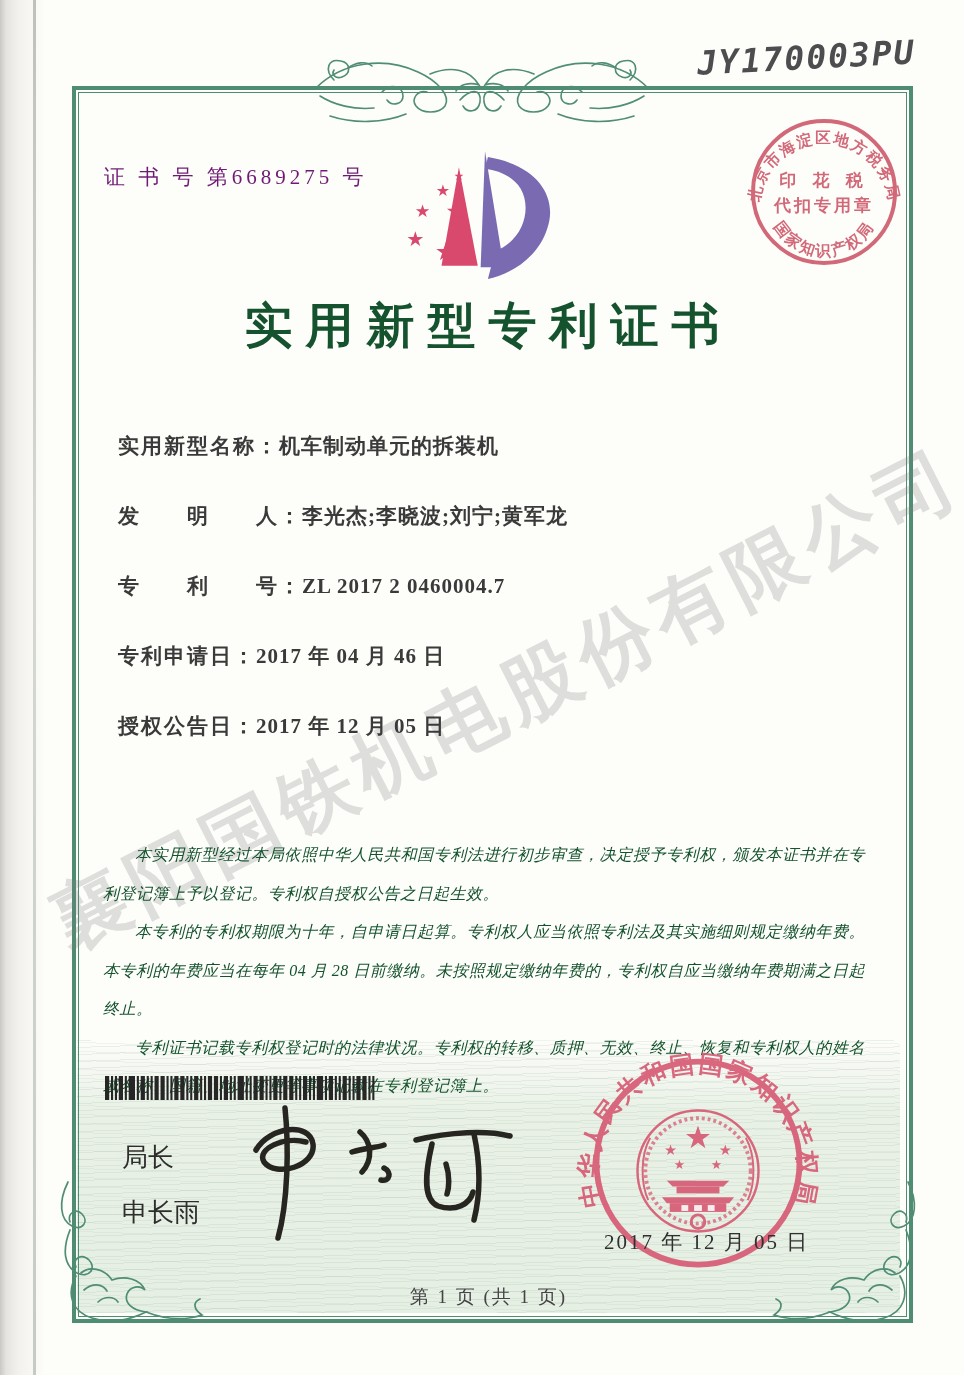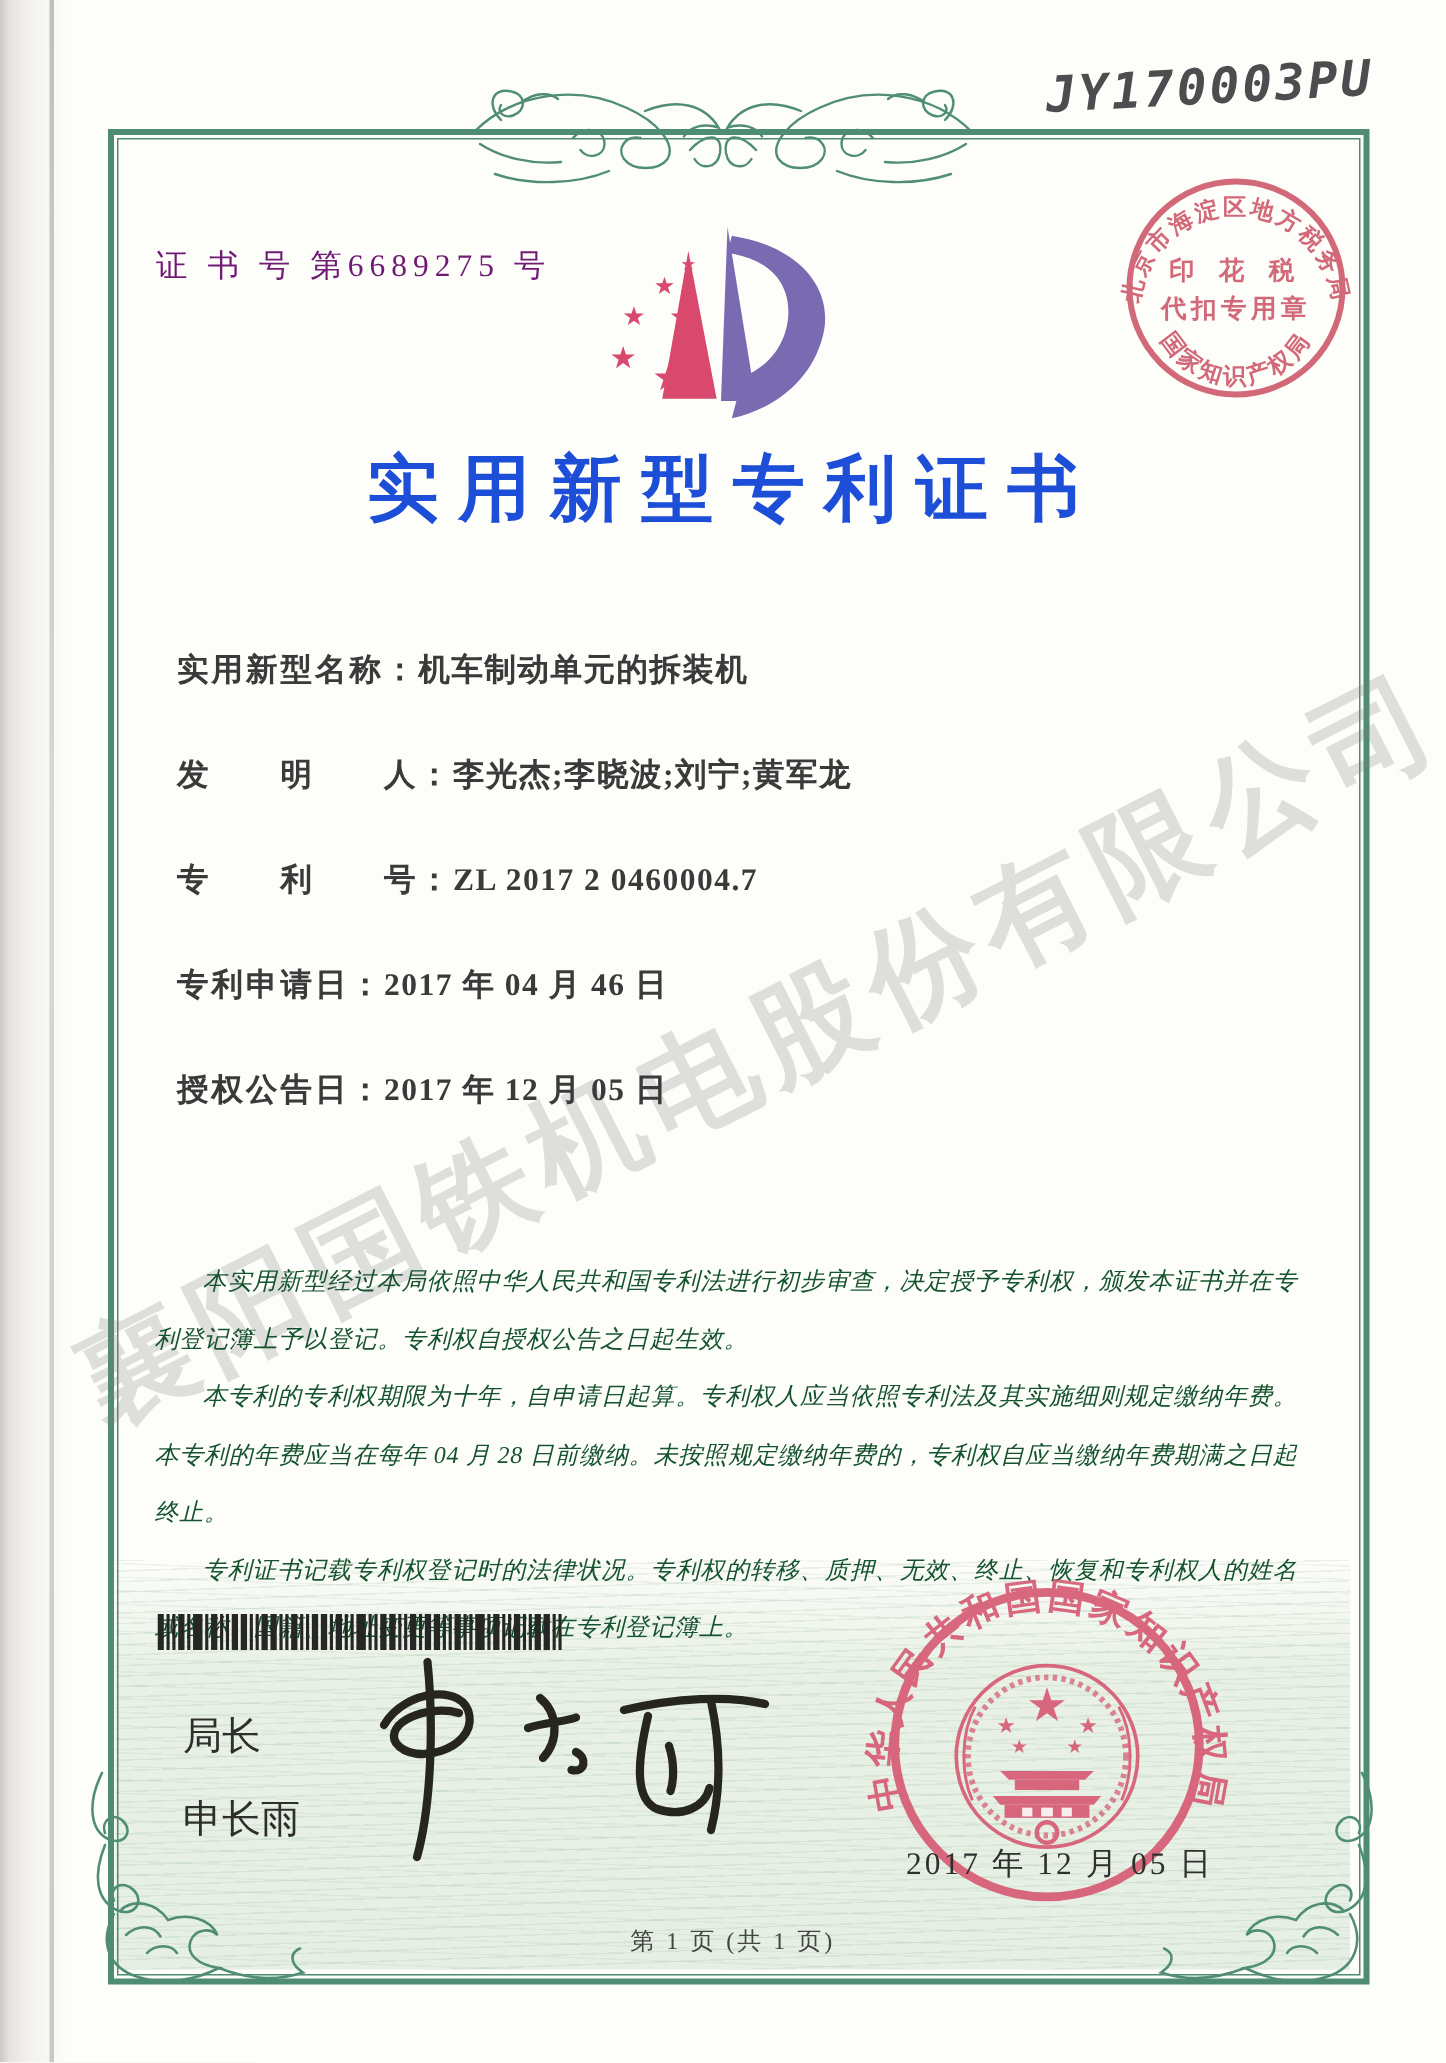--- a/index.html
+++ b/index.html
@@ -21,21 +21,21 @@
       linear-gradient(rgba(233,241,230,0) 0,#e9f1e6 70px,#e6efe3 100%);}
 
   .handwritten{position:absolute;left:697px;top:38px;font-family:"DejaVu Sans Mono",monospace;
     font-style:italic;font-size:33px;color:#4d4d4f;letter-spacing:2px;transform:rotate(-3deg);font-weight:600;}
 
   .cert-no{position:absolute;left:104px;top:163px;font-size:21px;color:#701a75;letter-spacing:4px;}
 
   .logo{position:absolute;left:398px;top:144px;width:174px;height:148px;}
 
   .title{position:absolute;left:72px;width:833px;top:294px;margin:0;text-align:center;
-    font-size:48px;letter-spacing:13px;color:#1d4ed8;font-weight:700;}
+    font-size:48px;letter-spacing:13px;color:#14532d;font-weight:700;}
 
   .fields{position:absolute;left:118px;top:432px;width:700px;z-index:2;}
   .field-row{height:70px;font-size:21px;color:#3a3a3a;letter-spacing:1px;font-weight:bold;}
   .field-row .lbl{letter-spacing:2px;}
 
   .paras{position:absolute;left:103px;top:836px;width:762px;z-index:2;font-size:16px;
     line-height:38.5px;color:#14532d;text-align:justify;font-style:italic;}
   .paras p{margin:0;text-indent:2em;letter-spacing:.5px;}
 
   .watermark{position:absolute;left:58px;top:878px;width:1500px;z-index:1;
@@ -47,21 +47,21 @@
   .signer{position:absolute;left:122px;top:1140px;z-index:2;
     font-family:"Liberation Sans","DejaVu Sans",sans-serif;font-size:26px;color:#2e2e2c;}
   .signer .name{margin-top:20px;}
   .signature{position:absolute;left:218px;top:1092px;z-index:3;}
 
   .seal{position:absolute;left:576px;top:1046px;z-index:2;opacity:.88;}
   .tax-stamp{position:absolute;left:742px;top:110px;opacity:.85;}
   .issue-date{position:absolute;left:604px;top:1228px;z-index:3;font-size:21px;color:#2f2f2f;letter-spacing:2px;}
 
   .footer-page{position:absolute;left:72px;width:833px;top:1284px;text-align:center;
-    z-index:2;font-size:16px;color:#444;letter-spacing:2px;}
+    z-index:2;font-size:19px;color:#444;letter-spacing:2px;}
 
   .ornament{position:absolute;z-index:2;pointer-events:none;}
   .drag{left:312px;top:44px;}
   .fl-bl{left:46px;top:1178px;}
   .fl-br{left:760px;top:1178px;transform:scale(-1,1);}
 </style>
 </head>
 <body>
 
 <div class="page">

